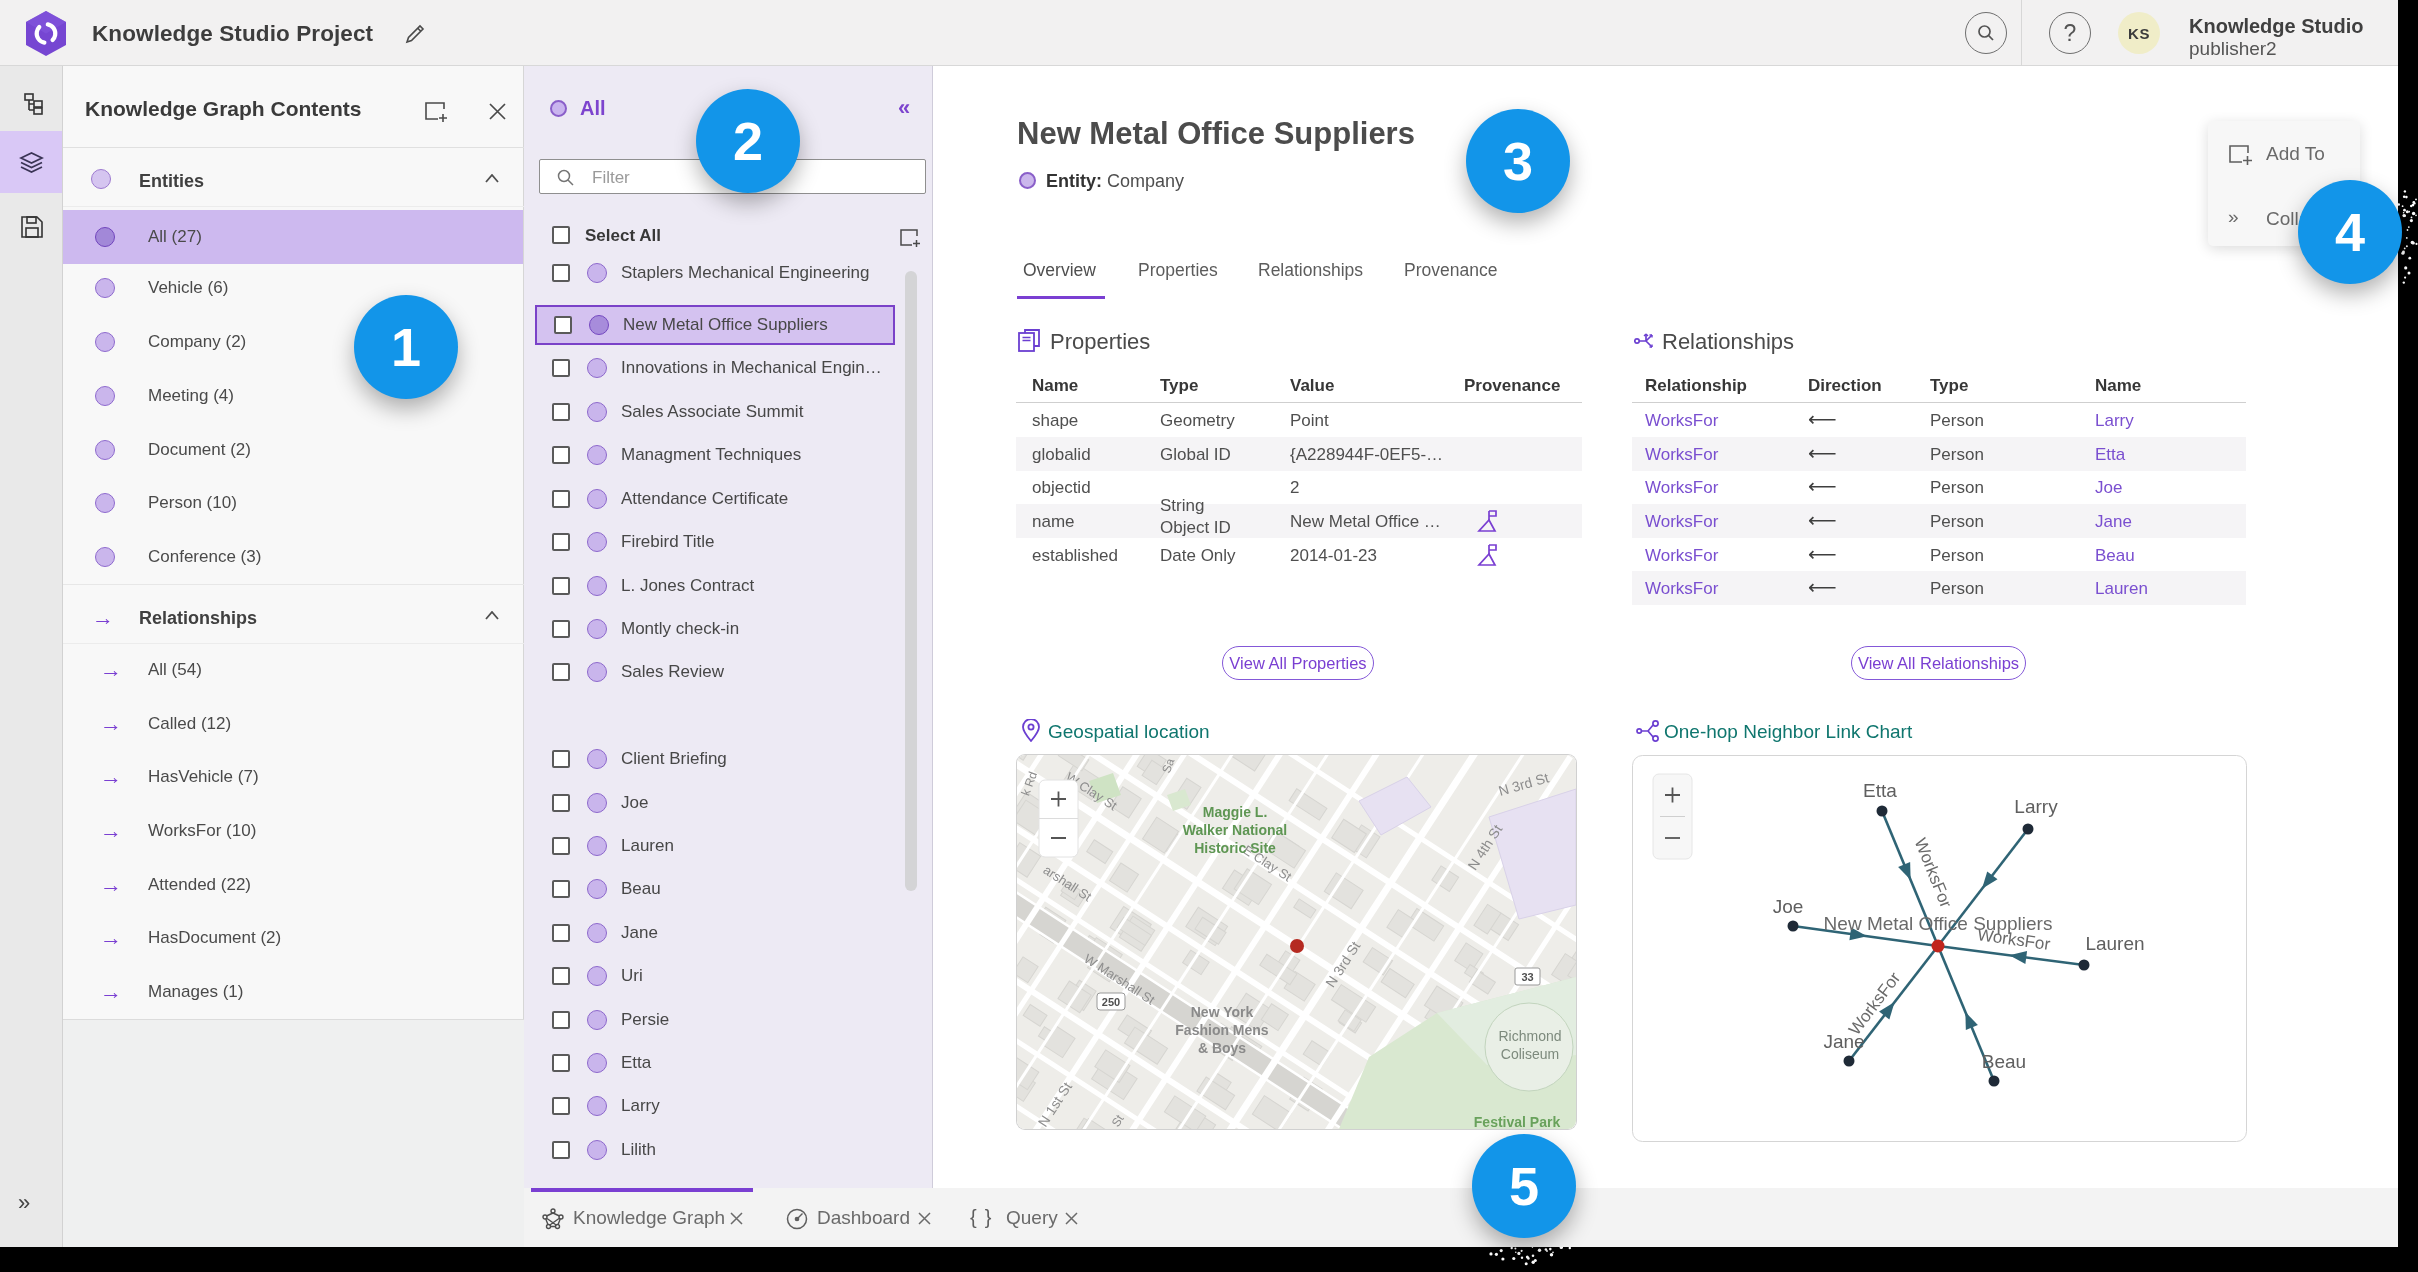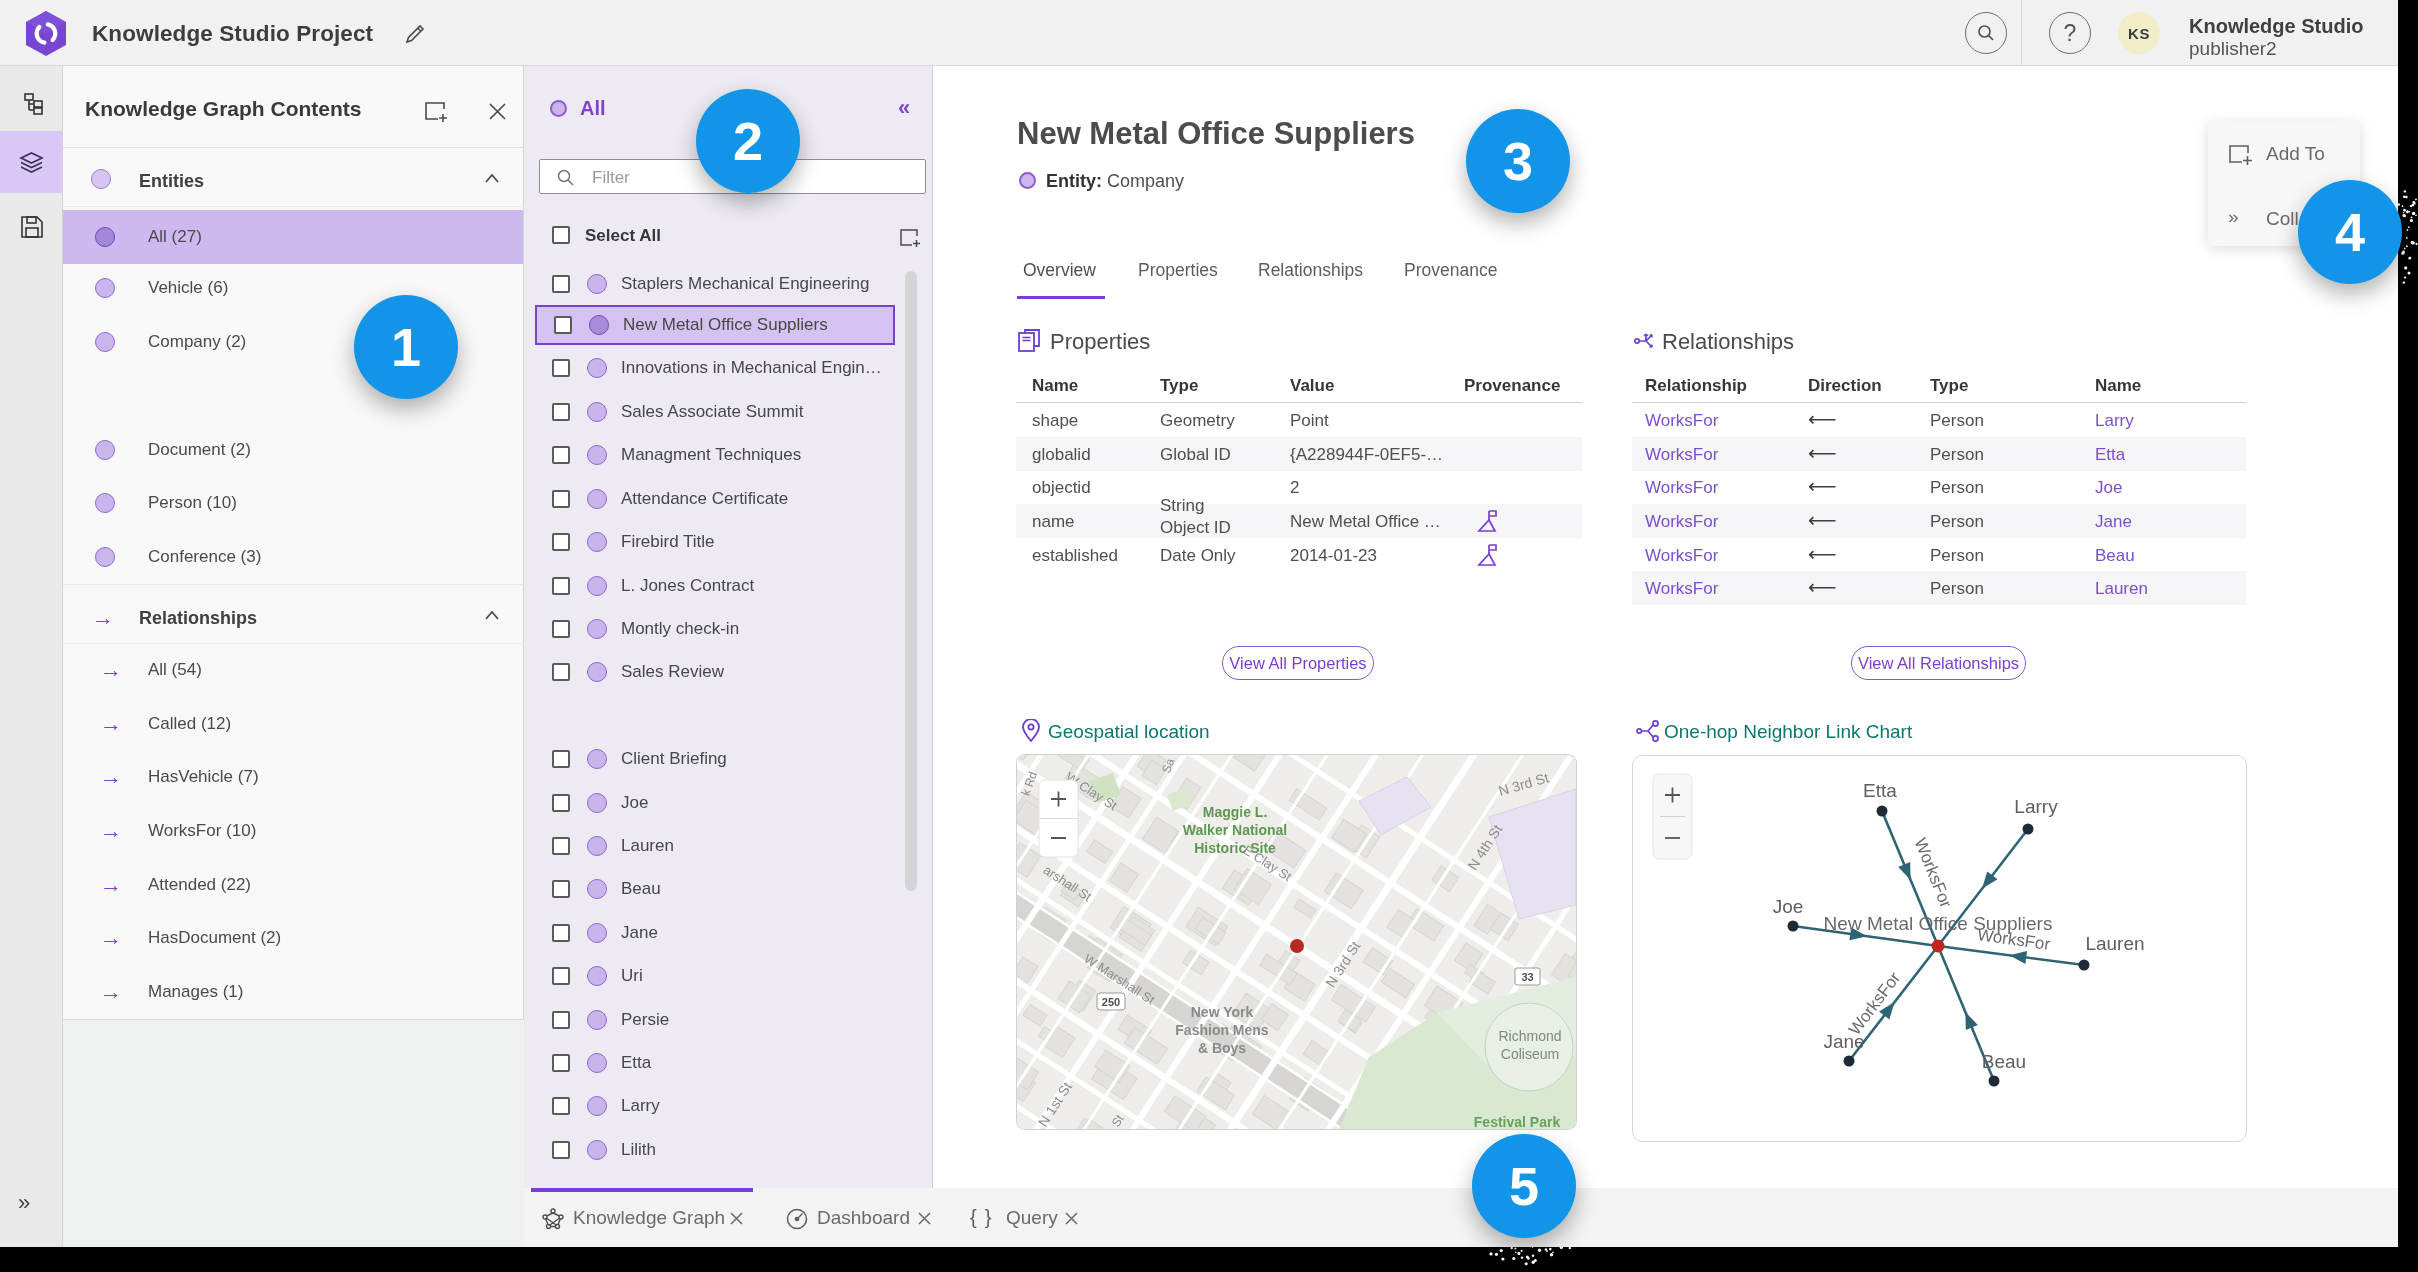--- a/index.html
+++ b/index.html
@@ -99,20 +99,24 @@
         <span>All (27)</span>
   </div>
   <div class="p1row" style="top:195px;">
         <div class="ent-circle" style="left:32px;top:17px;"></div>
         <span>Vehicle (6)</span>
       </div>
   <div class="p1row" style="top:249px;">
         <div class="ent-circle" style="left:32px;top:17px;"></div>
         <span>Company (2)</span>
       </div>
+  <div class="p1row" style="top:303px;">
+        <div class="ent-circle" style="left:32px;top:17px;"></div>
+        <span>Meeting (4)</span>
+      </div>
   <div class="p1row" style="top:357px;">
         <div class="ent-circle" style="left:32px;top:17px;"></div>
         <span>Document (2)</span>
       </div>
   <div class="p1row" style="top:410px;">
         <div class="ent-circle" style="left:32px;top:17px;"></div>
         <span>Person (10)</span>
       </div>
   <div class="p1row" style="top:464px;">
         <div class="ent-circle" style="left:32px;top:17px;"></div>
@@ -168,21 +172,21 @@
           <path d="M11 11 L16 16"></path>
     </svg>
     <div class="abs" style="left:52px;top:8px;font-size:17px;color:#9a9a9a;">Filter</div>
   </div>
   <div class="abs" style="left:28px;top:160px;width:18px;height:18px;border:2px solid #5a5a5a;border-radius:2px;background:#fff;"></div>
   <div class="abs" style="left:61px;top:160px;font-size:17px;font-weight:bold;color:#383838;">Select All</div>
   <svg class="abs" style="left:375px;top:161px;" width="22" height="21" viewBox="0 0 22 21" fill="none" stroke="#4a4a4a" stroke-width="1.5">
     <path d="M18 9 L18 3 L2 3 L2 18 L13 18"></path>
         <path d="M17.5 13 L17.5 20 M14 16.5 L21 16.5"></path>
   </svg>
-  <div class="p2row" style="top:196px;">
+  <div class="p2row" style="top:185px;">
         <div class="cbx"></div>
         <div class="p2c"></div>
         <span>Staplers Mechanical Engineering</span>
       </div>
   <div class="p2row" style="top:239px;height:40px;background:#d4c2f0;border:2px solid #7a42c8;left:11px;width:360px;">
     <div class="cbx" style="left:17px;"></div>
         <div class="p2c" style="left:52px;background:#a78cdb;border-color:#7448c0;"></div>
         <span style="left:86px;">New Metal Office Suppliers</span>
   </div>
   <div class="p2row" style="top:280px;">

